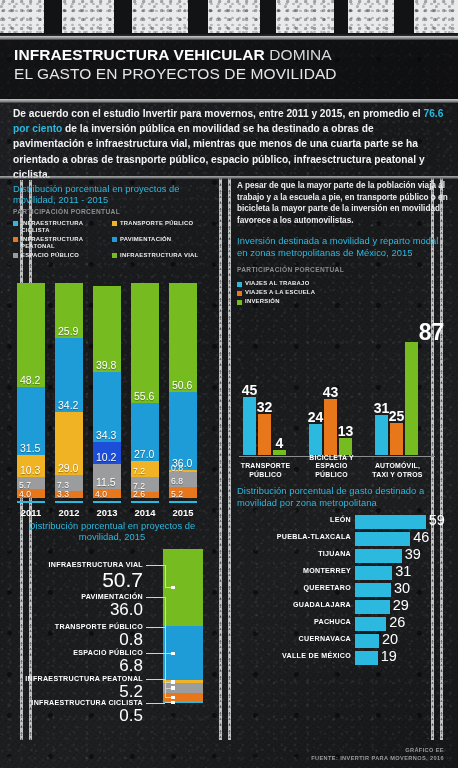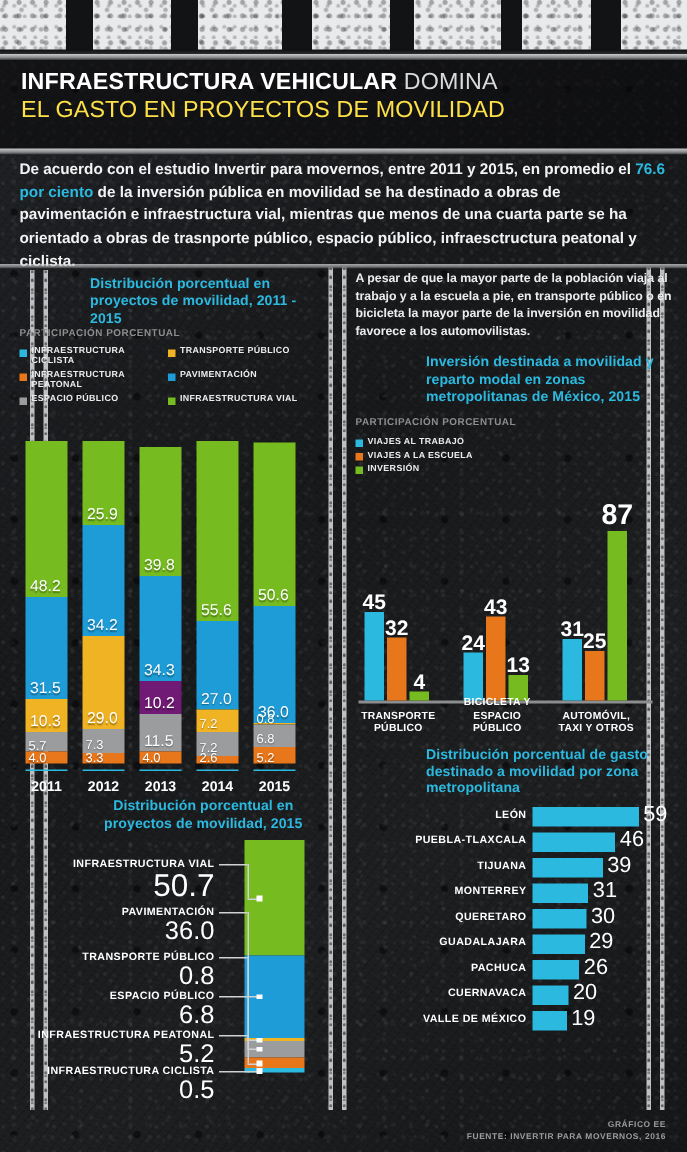--- a/index.html
+++ b/index.html
@@ -66,41 +66,41 @@
 
   
   .title-band{
     position:absolute; top:38px; left:0; width:458px; height:62px;
     background:rgba(10,10,11,.55);
     padding:7px 14px 0 14px;
   }
   .title-l1{ font-size:15.5px; letter-spacing:.1px; line-height:19px; }
   .title-l1 b{ font-weight:700; color:#fff; }
   .title-l1 span{ font-weight:400; color:#d9dadc; }
-  .title-l2{ font-size:15.5px; font-weight:400; color:#fde047; line-height:20px; letter-spacing:.1px; }
+  .title-l2{ font-size:15.5px; font-weight:400; color:#e5e5e5; line-height:20px; letter-spacing:.1px; }
 
   .rule{
     position:absolute; left:0; width:458px; height:4px;
     background:linear-gradient(180deg,#e6e7e9 0%,#9a9c9e 60%,#3a3b3d 100%);
     opacity:.85;
   }
 
   
   .intro{
     position:absolute; top:106px; left:13px; width:434px;
     font-size:10.2px; line-height:15.2px; color:#f2f3f4; font-weight:600;
   }
   .intro .hl{ color:#2bb9e0; font-weight:700; }
 
   
   .col-left{ position:absolute; left:13px; top:183px; width:198px; }
   .col-right{ position:absolute; left:237px; top:180px; width:212px; }
 
   .ch-title{
-    color:#2bb9e0; font-weight:700; font-size:9.4px; line-height:11.4px; letter-spacing:.05px;margin-left:47px;
+    color:#2bb9e0; font-weight:400; font-size:9.4px; line-height:11.4px; letter-spacing:.05px;
   }
   .ch-sub{ color:#8b8d8f; font-weight:700; font-size:6.6px; letter-spacing:.35px; margin-top:2px; }
 
   
   .legend{ display:flex; flex-wrap:wrap; margin-top:5px; }
   .lg-item{ display:flex; align-items:flex-start; width:50%; margin-bottom:2px; }
   .sw{ width:5px; height:5px; margin:1.5px 3px 0 0; flex:0 0 auto; }
   .lg-txt{ font-size:5.9px; font-weight:700; letter-spacing:.25px; line-height:7px; color:#eceded; }
 
   
@@ -118,21 +118,21 @@
   }
   .yr-line{ position:absolute; bottom:15px; width:28px; height:1.5px; background:#2bb9e0; }
 
   
   .groupwrap{ position:relative; height:160px; margin-top:4px; }
   .gbar{ position:absolute; bottom:22px; width:13px; }
   .gbar i{
     position:absolute; bottom:100%; left:50%; transform:translateX(-50%);
     font-style:normal; font-size:14px; font-weight:700; color:#fff; line-height:14px;
   }
-  .gbar.big i{ font-size:19px; line-height:20px; }
+  .gbar.big i{ font-size:23px; line-height:20px;margin-left:20px; }
   .gaxis{ position:absolute; bottom:20px; left:2px; width:196px; height:1.5px; background:#8b8d8f; }
   .glabel{
     position:absolute; bottom:-2px; text-align:center; font-size:6.9px; font-weight:700;
     letter-spacing:.2px; line-height:8.4px; color:#fff;
   }
 
   
   .hwrap{ position:relative; margin-top:6px; }
   .hrow{ position:relative; height:17px; }
   .hlab{
@@ -268,21 +268,21 @@
       </div>
       <div class="yr-line" style="left: 42px;"></div>
       <div class="yr" style="left: 42px;">2012</div>
       <div class="scol" style="left: 80px;">
         <div class="seg" style="height: 85.968px; background: rgb(118, 188, 33);">
           <span>39.8</span>
         </div>
         <div class="seg" style="height: 70px; background: rgb(30, 156, 215);">
           <span>34.3</span>
         </div>
-        <div class="seg" style="height: 22.032px; background: #701a75;">
+        <div class="seg" style="height: 22.032px; background: #1d4ed8;">
           <span>10.2</span>
         </div>
         <div class="seg" style="height: 24.84px; background: rgb(154, 156, 158);">
           <span>11.5</span>
         </div>
         <div class="seg small" style="height: 8.64px; background: rgb(232, 118, 27);">
           <span style="bottom: -1px;">4.0</span>
         </div>
       </div>
       <div class="yr-line" style="left: 80px;"></div>

